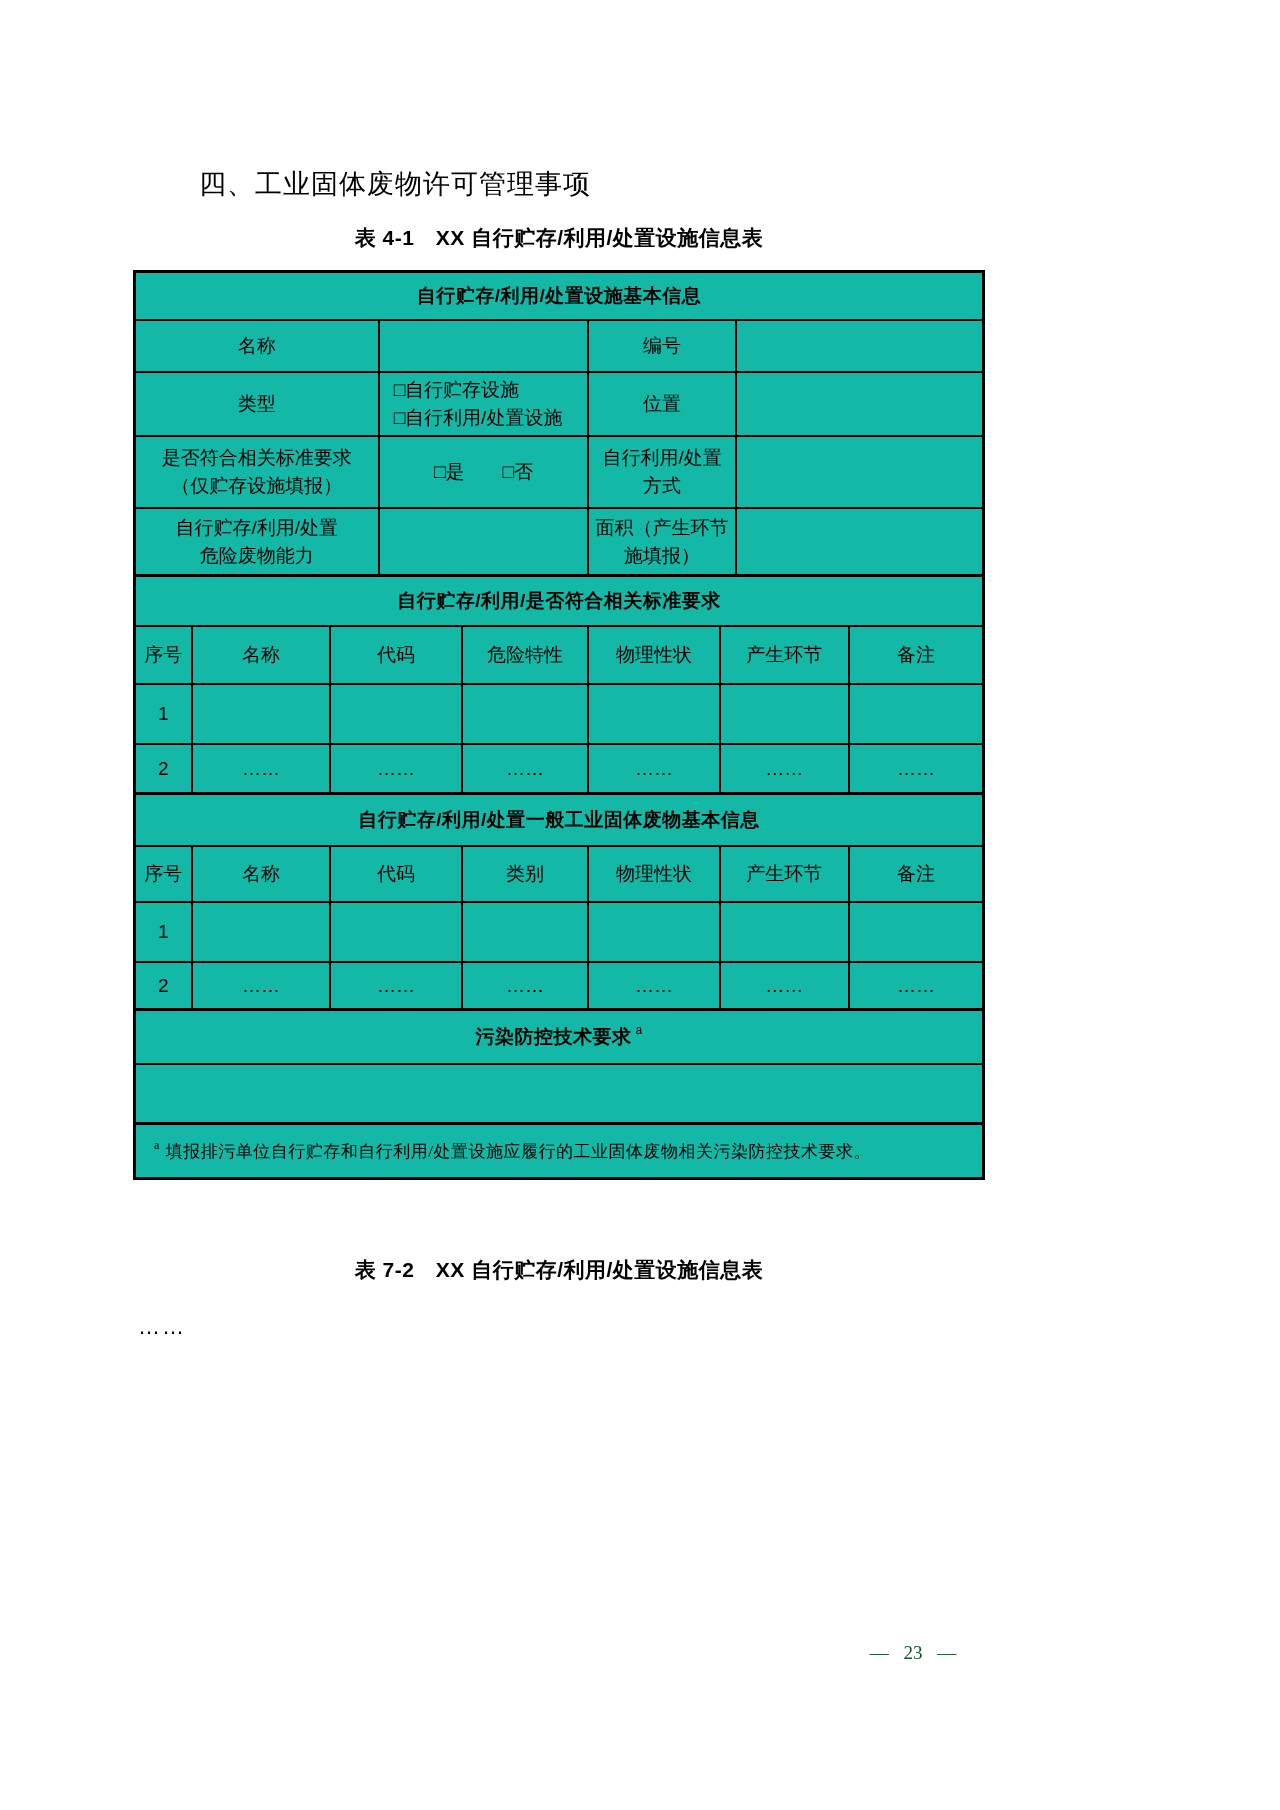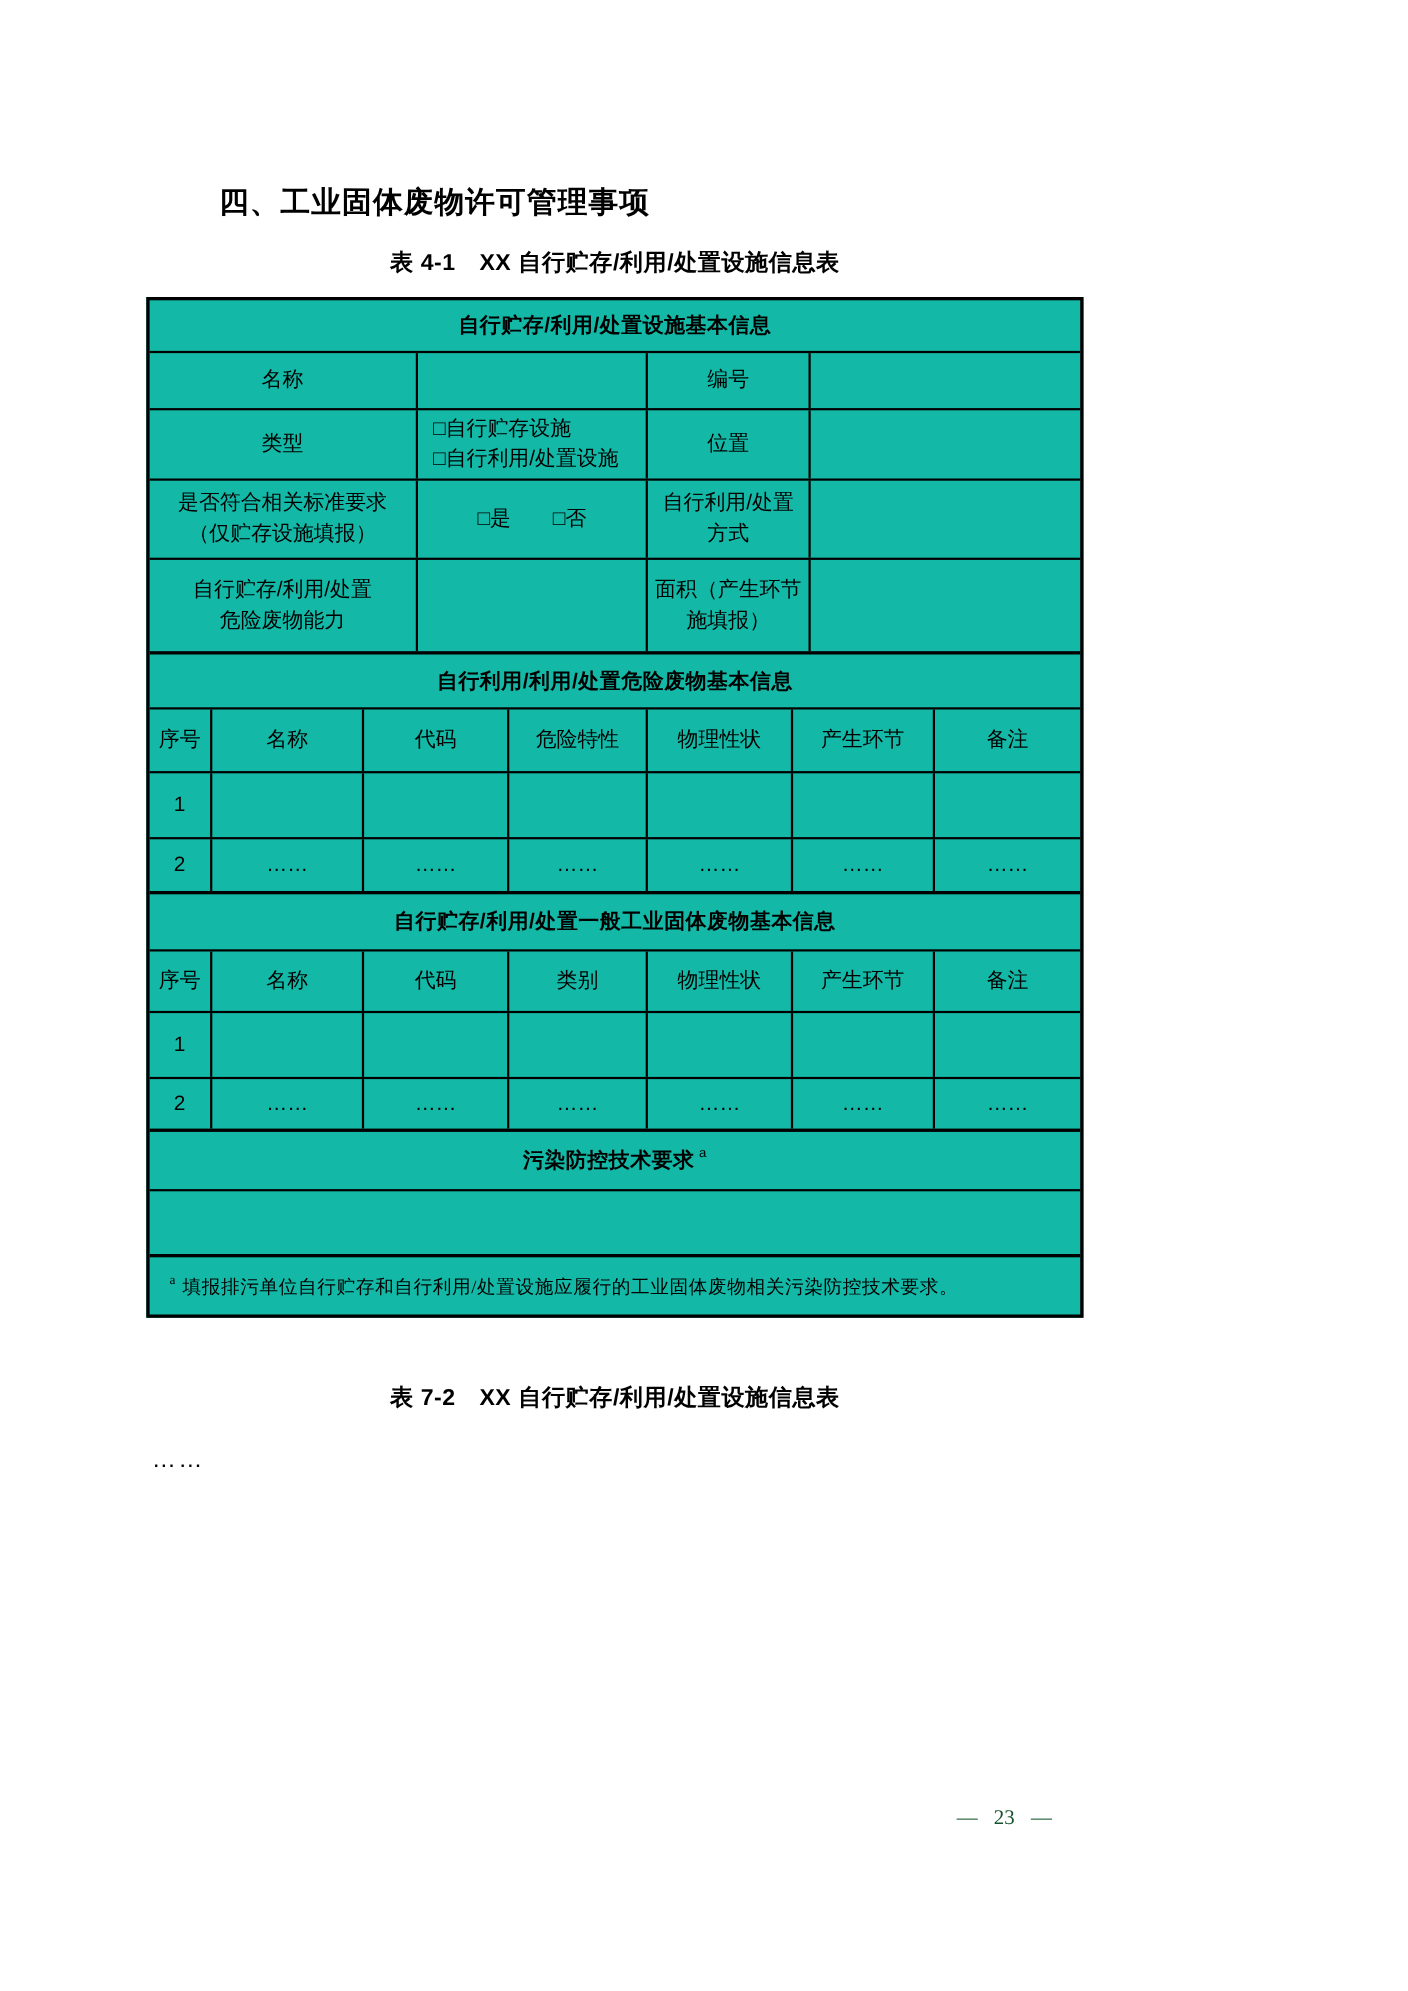--- a/index.html
+++ b/index.html
@@ -4,21 +4,21 @@
 <style>
   * { box-sizing: border-box; margin: 0; padding: 0; }
   html, body { width: 1280px; height: 1810px; background: #ffffff; }
   body {
     position: relative;
     font-family: "Liberation Sans", sans-serif;
     color: #000000;
   }
   .heading {
     position: absolute; left: 199px; top: 166px;
-    font-size: 27px; font-weight: 700; letter-spacing: 1px;
+    font-size: 27px; font-weight: 400; letter-spacing: 1px;
   }
   .caption {
     position: absolute; left: 133px; width: 852px;
     text-align: center; font-size: 21px; font-weight: 700;
     letter-spacing: 0.5px;
   }
   .caption.c1 { top: 224px; }
   .caption.c2 { top: 1256px; }
   .doc-table {
     position: absolute; left: 133px; top: 270px; width: 852px;
@@ -38,21 +38,21 @@
   }
   .cell.lastc { border-right: none; }
   .cell.ml { white-space: pre-line; }
   .cell.left { justify-content: flex-start; text-align: left; padding-left: 14px; }
   .sec-header {
     display: flex; align-items: center; justify-content: center;
     font-size: 19px; font-weight: 700; letter-spacing: 0.5px;
     border-bottom: 2px solid #000;
   }
   .hA { height: 48px; } .hB { height: 52px; } .hC { height: 64px; }
-  .hD { height: 72px; } .hE { height: 86px; } .hF { height: 50px; }
+  .hD { height: 72px; } .hE { height: 68px; } .hF { height: 50px; }
   .hG { height: 58px; } .hH { height: 60px; } .hI { height: 50px; }
   .hJ { height: 52px; } .hK { height: 56px; } .hL { height: 60px; }
   .hM { height: 48px; } .hN { height: 54px; } .hO { height: 60px; }
   .hP { height: 52px; }
   .sup {
     font-size: 12px; vertical-align: super; position: relative; top: -7px;
     margin-left: 4px; font-weight: 400;
   }
   .footnote-row {
     display: flex; align-items: center; justify-content: flex-start;
@@ -108,21 +108,21 @@
 
   <div class="trow row4 hE thick">
     <div class="cell ml">自行贮存/利用/处置
 危险废物能力</div>
     <div class="cell"></div>
     <div class="cell ml">面积（产生环节
 施填报）</div>
     <div class="cell lastc"></div>
   </div>
 
-  <div class="sec-header hF">自行利用/利用/处置危险废物基本信息</div>
+  <div class="sec-header hF">自行贮存/利用/是否符合相关标准要求</div>
 
   <div class="trow row7 hG">
     <div class="cell">序号</div>
     <div class="cell">名称</div>
     <div class="cell">代码</div>
     <div class="cell">危险特性</div>
     <div class="cell">物理性状</div>
     <div class="cell">产生环节</div>
     <div class="cell lastc">备注</div>
   </div>

